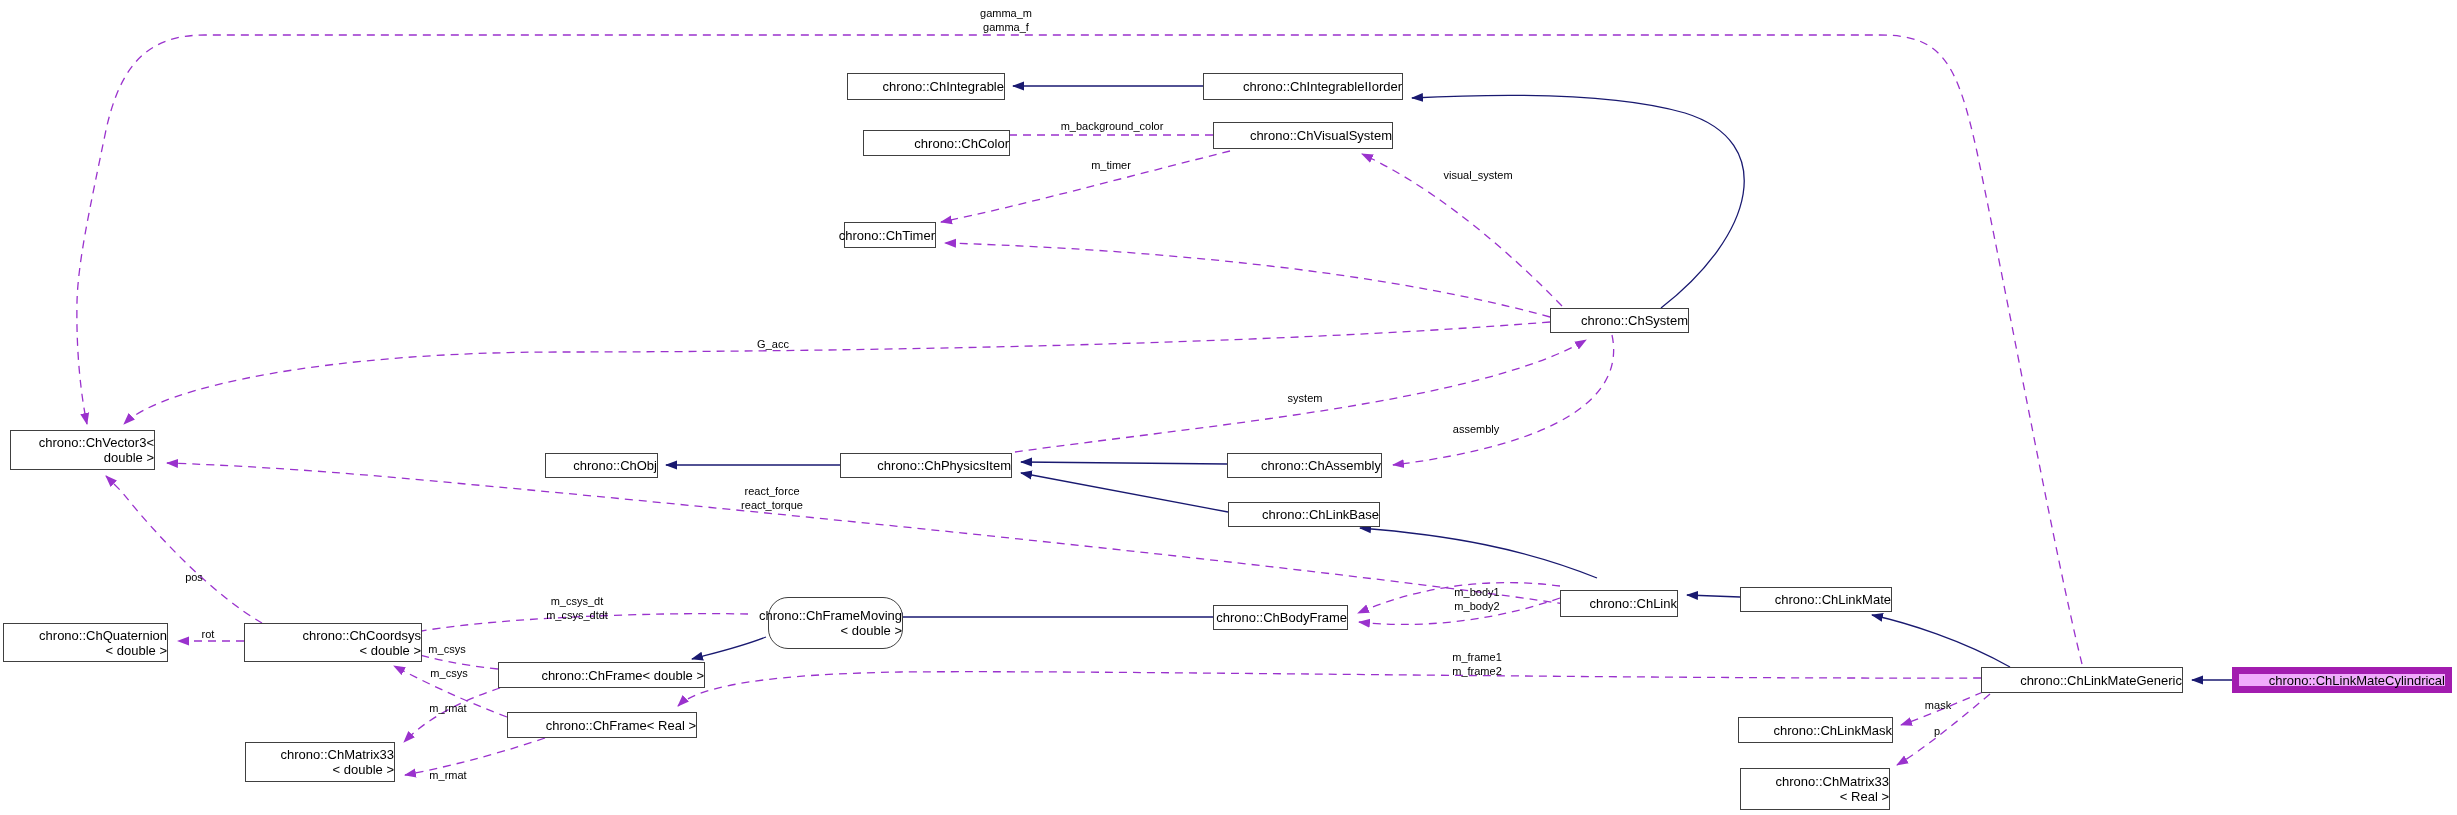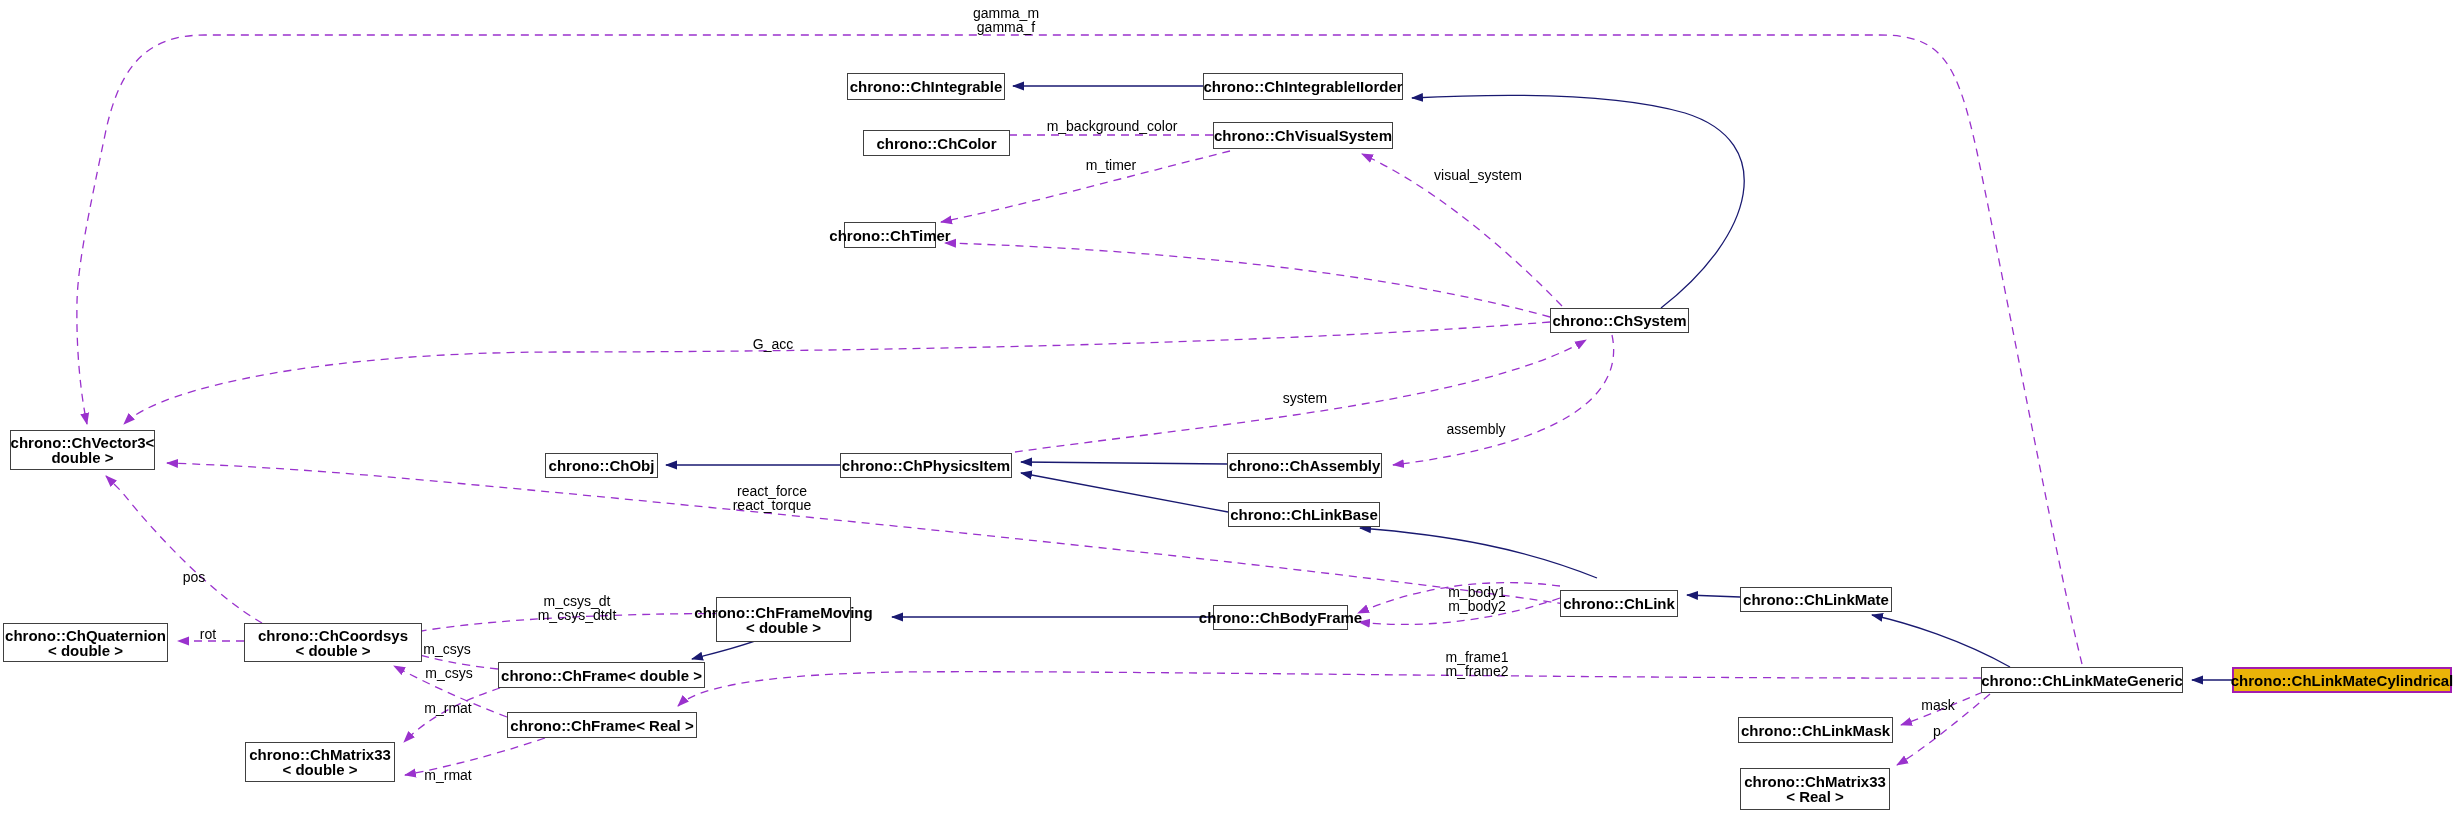--- a/index.html
+++ b/index.html
@@ -1,23 +1,23 @@
 <!DOCTYPE html>
 <html><head>
 <meta charset="utf-8">
 <style>
   html,body{margin:0;padding:0;background:#ffffff;}
   #canvas{position:relative;width:2457px;height:815px;background:#ffffff;overflow:hidden;
           font-family:"Liberation Sans",sans-serif;}
   #edges{position:absolute;left:0;top:0;}
-  .node{position:absolute;display:flex;flex-direction:column;align-items:center;justify-content:center;
+  .node{position:absolute;display:flex;flex-direction:column;align-items:flex-end;justify-content:center;
         background:#ffffff;border:1px solid #404040;box-sizing:border-box;color:#000;
-        font-size:15px;line-height:15px;white-space:nowrap;text-align:center;font-weight:bold;}
-  .node.hl{background:#eab308;border:2px solid #a21caf;}
-  .elabel{position:absolute;color:#000;font-size:14px;line-height:14px;white-space:nowrap;
+        font-size:13px;line-height:15px;white-space:nowrap;text-align:center;}
+  .node.hl{background:#f0abfc;border:7px solid #a21caf;}
+  .elabel{position:absolute;color:#000;font-size:11px;line-height:14px;white-space:nowrap;
           transform:translateX(-50%);text-align:center;}
 </style>
 </head>
 <body>
 
 <div id="canvas">
 
   <svg id="edges" width="2457" height="815" viewBox="0 0 2457 815">
     <defs>
       <marker id="an" markerWidth="13" markerHeight="11" refX="11" refY="5" orient="auto" markerUnits="userSpaceOnUse">
@@ -103,21 +103,21 @@
     </div>
   <div class="node" style="left:1560px;top:578px;width:118px;height:27px;margin-top:12px;">
       <span>chrono::ChLink</span>
     </div>
   <div class="node" style="left:1740px;top:587px;width:152px;height:25px;">
       <span>chrono::ChLinkMate</span>
     </div>
   <div class="node" style="left:1213px;top:605px;width:135px;height:25px;">
       <span>chrono::ChBodyFrame</span>
     </div>
-  <div class="node" style="left:716px;top:597px;width:135px;height:45px;">
+  <div class="node" style="left:768px;top:597px;width:135px;height:52px;border-radius:20px;">
       <span>chrono::ChFrameMoving</span>
       <span>&lt; double &gt;</span>
     </div>
   <div class="node" style="left:498px;top:662px;width:207px;height:26px;">
       <span>chrono::ChFrame&lt; double &gt;</span>
     </div>
   <div class="node" style="left:507px;top:712px;width:190px;height:26px;">
       <span>chrono::ChFrame&lt; Real &gt;</span>
     </div>
   <div class="node" style="left:3px;top:623px;width:165px;height:39px;">

